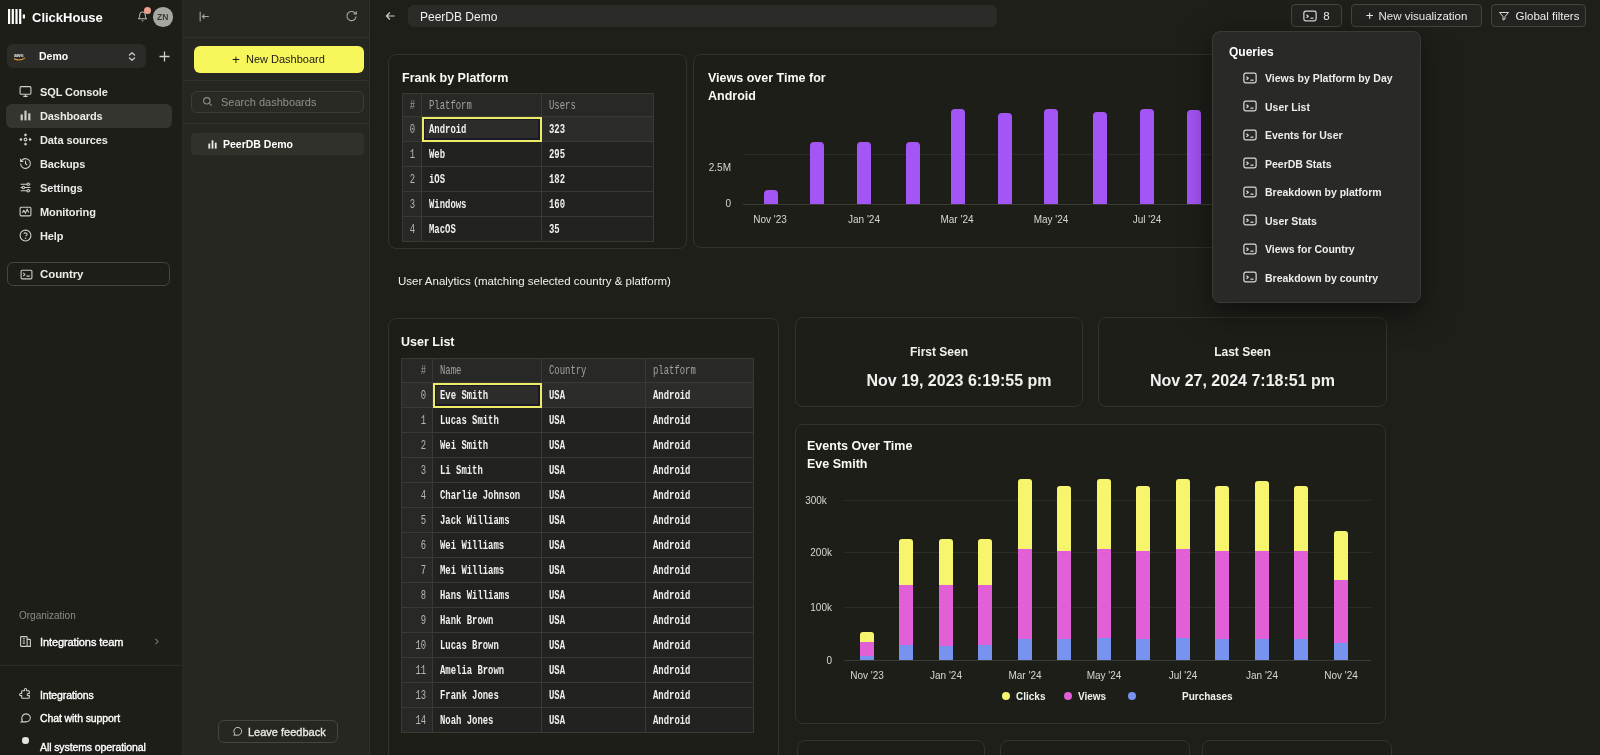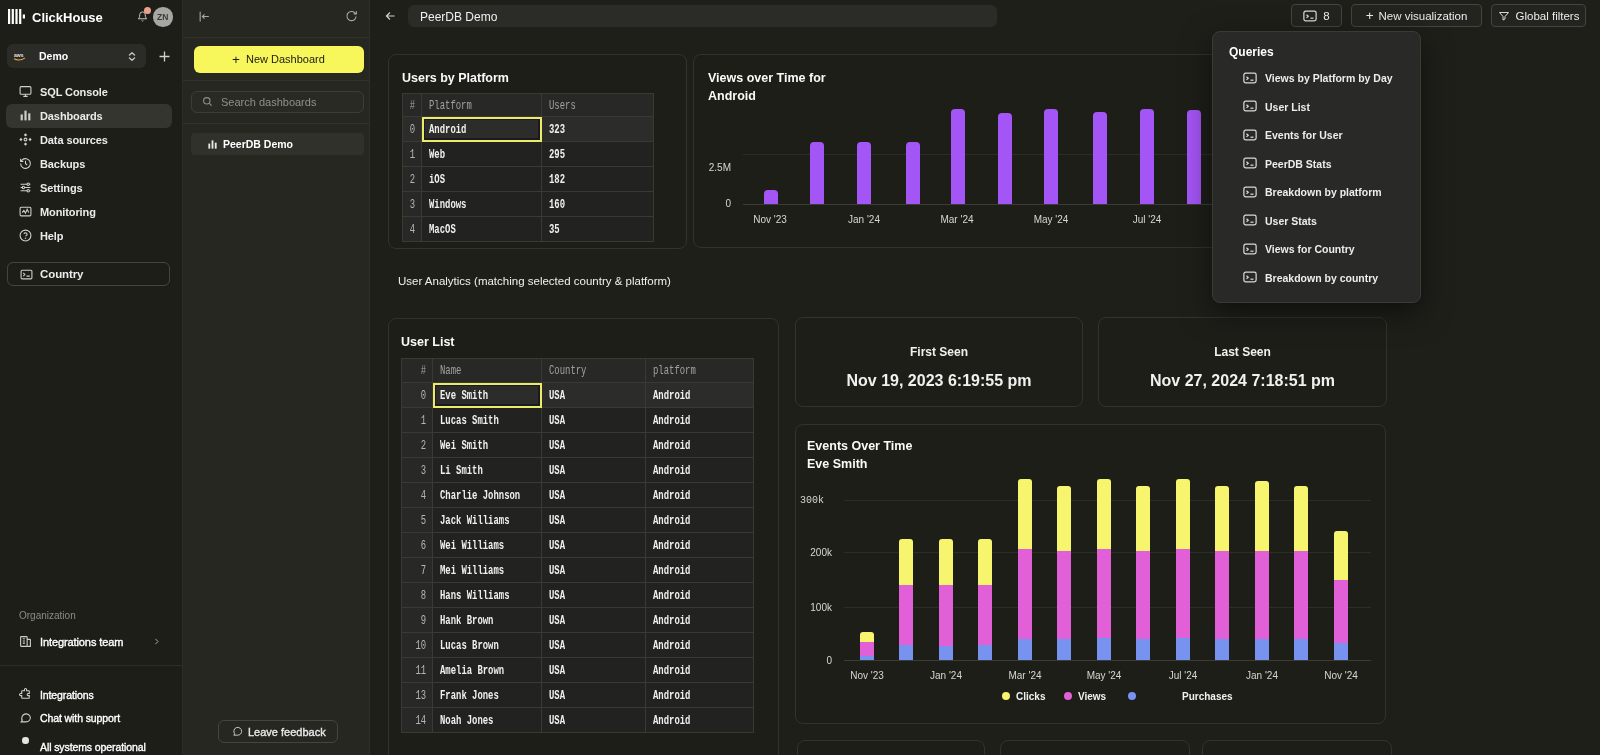--- a/index.html
+++ b/index.html
@@ -227,28 +227,28 @@
 <div class="card" style="left:388px;top:54px;width:299px;height:195px;"></div>
 <div class="card" style="left:693px;top:54px;width:693px;height:194px;"></div>
 <div class="card" style="left:388px;top:318px;width:391px;height:445px;"></div>
 <div class="card" style="left:795px;top:317px;width:288px;height:90px;"></div>
 <div class="card" style="left:1098px;top:317px;width:289px;height:90px;"></div>
 <div class="card" style="left:795px;top:424px;width:591px;height:300px;"></div>
 <div class="card" style="left:797px;top:740px;width:188px;height:30px;"></div>
 <div class="card" style="left:1000px;top:740px;width:190px;height:30px;"></div>
 <div class="card" style="left:1202px;top:740px;width:190px;height:30px;"></div>
 
-<div class="ctitle" style="left:402px;top:69px;">Users by Platform</div>
+<div class="ctitle" style="left:402px;top:69px;">Frank by Platform</div>
 <div class="ctitle" style="left:708px;top:69px;">Views over Time for<br>Android</div>
 <div class="abs" style="left:398px;top:275px;font-size:11.5px;color:#f0f0ee;">User Analytics (matching selected country &amp; platform)</div>
 <div class="ctitle" style="left:401px;top:333px;">User List</div>
 <div class="ctitle" style="left:807px;top:437px;">Events Over Time<br>Eve Smith</div>
 
 <div class="abs" style="left:795px;top:345px;width:288px;text-align:center;font-size:12px;font-weight:700;">First Seen</div>
-<div class="abs" style="left:795px;top:372px;width:288px;text-align:center;font-size:16px;font-weight:700;">Nov 19, 2023 6:19:55 pm</div>
+<div class="abs" style="left:795px;top:372px;width:288px;text-align:center;font-size:16px;font-weight:700;padding-left:20px;">Nov 19, 2023 6:19:55 pm</div>
 <div class="abs" style="left:1098px;top:345px;width:289px;text-align:center;font-size:12px;font-weight:700;">Last Seen</div>
 <div class="abs" style="left:1098px;top:372px;width:289px;text-align:center;font-size:16px;font-weight:700;">Nov 27, 2024 7:18:51 pm</div>
 
 <table class="dtable" style="left:402px;top:93px;width:251px;">
 <colgroup>
         <col style="width:19px;">
         <col style="width:120px;">
         <col style="width:112px;">
       </colgroup>
 <tbody>
@@ -405,21 +405,21 @@
 <div class="xlab" style="left:770px;top:214px;">Nov '23</div>
 <div class="xlab" style="left:864px;top:214px;">Jan '24</div>
 <div class="xlab" style="left:957px;top:214px;">Mar '24</div>
 <div class="xlab" style="left:1051px;top:214px;">May '24</div>
 <div class="xlab" style="left:1147px;top:214px;">Jul '24</div>
 
 <div class="gline" style="left:844px;top:500px;width:527px;"></div>
 <div class="gline" style="left:844px;top:552px;width:527px;"></div>
 <div class="gline" style="left:844px;top:607px;width:527px;"></div>
 <div class="axline" style="left:844px;top:660px;width:527px;"></div>
-<div class="axlab" style="left:800px;top:495px;width:32px;text-align:left;font-family:Liberation Mono, monospace;">300k</div>
+<div class="axlab" style="left:800px;top:495px;width:32px;text-align:center;">300k</div>
 <div class="axlab" style="left:800px;top:547px;width:32px;text-align:right;">200k</div>
 <div class="axlab" style="left:800px;top:602px;width:32px;text-align:right;">100k</div>
 <div class="axlab" style="left:800px;top:655px;width:32px;text-align:right;">0</div>
 
 <div class="xlab" style="left:867px;top:670px;">Nov '23</div>
 <div class="xlab" style="left:946px;top:670px;">Jan '24</div>
 <div class="xlab" style="left:1025px;top:670px;">Mar '24</div>
 <div class="xlab" style="left:1104px;top:670px;">May '24</div>
 <div class="xlab" style="left:1183px;top:670px;">Jul '24</div>
 <div class="xlab" style="left:1262px;top:670px;">Jan '24</div>

